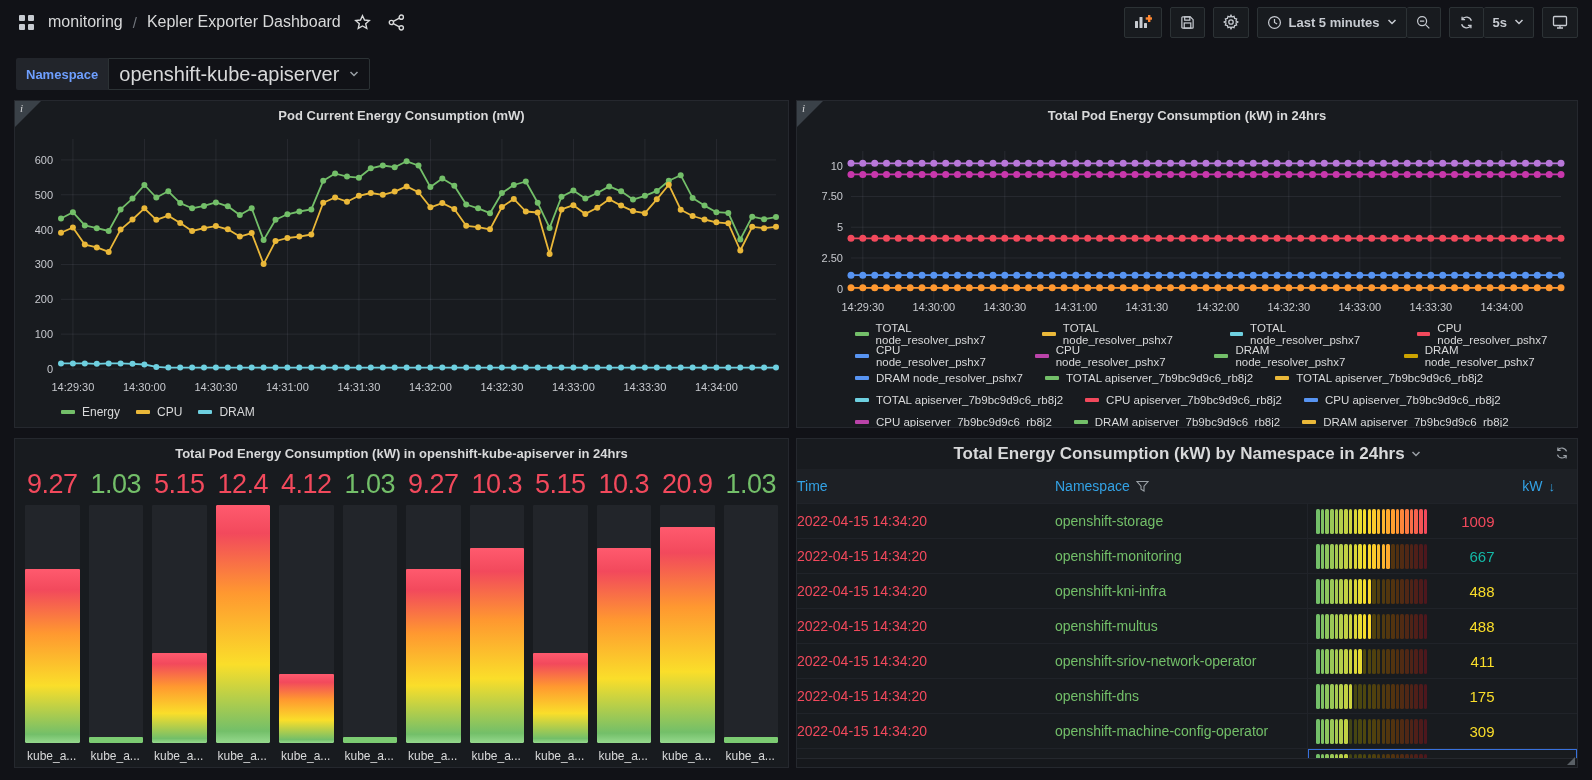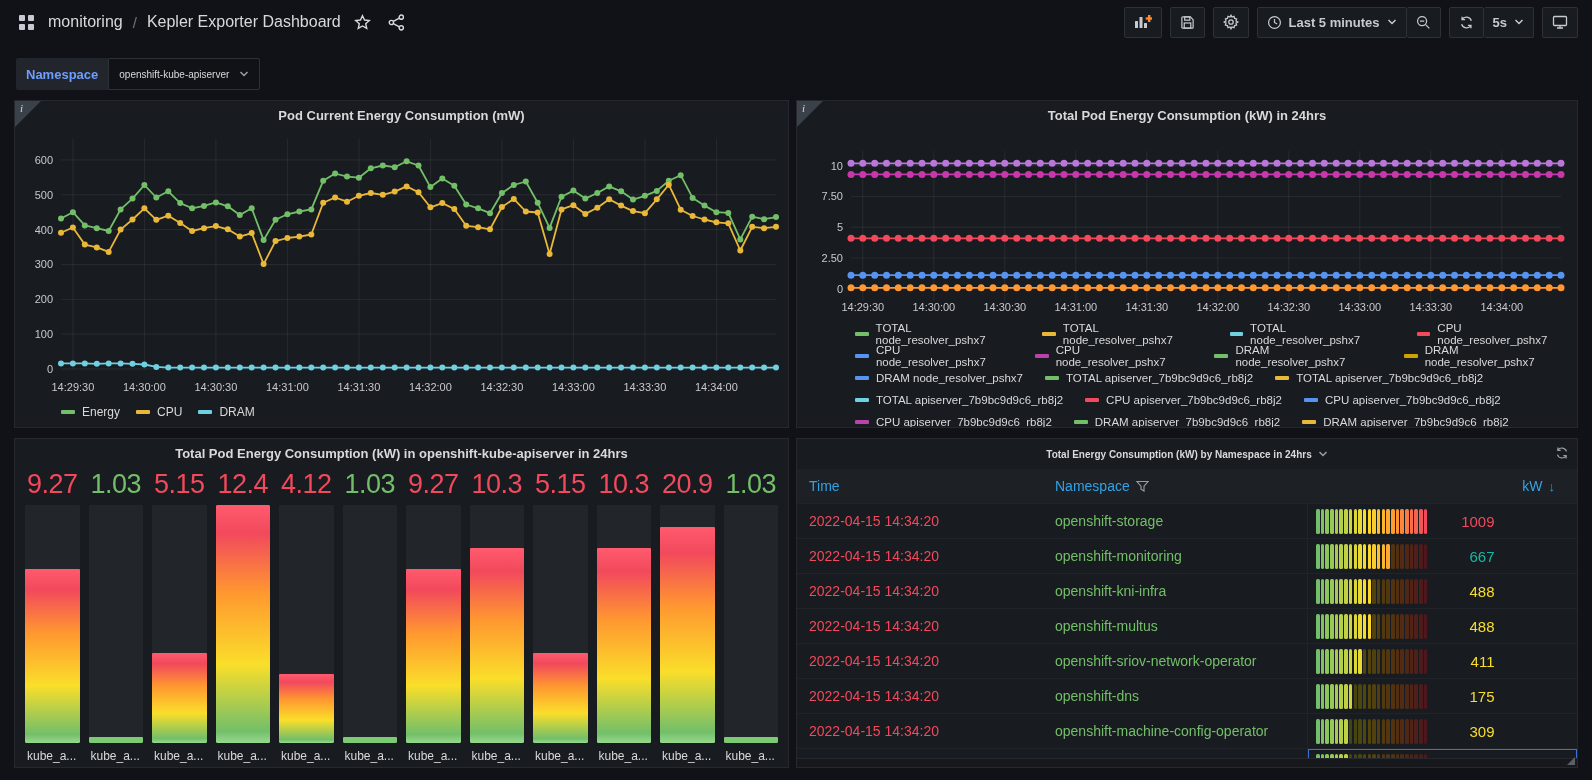--- a/index.html
+++ b/index.html
@@ -12,21 +12,21 @@
   .crumb-sep{color:#71757c;font-size:15px;}
   .nav-icon{display:flex;align-items:center;justify-content:center;width:24px;height:24px;color:#c7cbd1;cursor:pointer;}
   .nav-right{margin-left:auto;display:flex;align-items:center;gap:8px;}
   .btn{display:flex;align-items:center;gap:7px;height:31px;padding:0 9px;background:#181b1f;border:1px solid #2c3235;border-radius:2px;color:#c7cbd1;font-size:13px;font-weight:600;cursor:pointer;box-sizing:border-box;}
   .btn-group{display:flex;}
   .btn-group .btn+.btn{border-left:none;}
   
   .variables{position:absolute;top:58px;left:16px;display:flex;gap:18px;}
   .variable{display:flex;align-items:stretch;height:32px;}
   .var-label{display:flex;align-items:center;padding:0 10px;background:#22252b;color:#6e9fff;font-size:13px;font-weight:600;border-radius:2px 0 0 2px;cursor:pointer;}
-  .var-value{display:flex;align-items:center;gap:10px;padding:0 10px;background:#111217;border:1px solid #2c3235;color:#d8d9da;font-size:10px;border-radius:0 2px 2px 0;cursor:pointer;}
+  .var-value{display:flex;align-items:center;gap:10px;padding:0 10px;background:#111217;border:1px solid #2c3235;color:#d8d9da;font-size:20px;border-radius:0 2px 2px 0;cursor:pointer;}
   
   .panel{position:absolute;background:#181b1f;border:1px solid #25282e;box-sizing:border-box;overflow:hidden;}
   #p1{left:14px;top:100px;width:775px;height:328px;}
   #p2{left:796px;top:100px;width:782px;height:328px;}
   #p3{left:14px;top:438px;width:775px;height:330px;}
   #p4{left:796px;top:438px;width:782px;height:330px;}
   .panel-title{position:absolute;top:0;left:0;right:0;height:28px;display:flex;align-items:center;justify-content:center;gap:6px;font-size:13px;font-weight:700;color:#d8d9da;cursor:pointer;}
   .info-corner{position:absolute;top:0;left:0;width:26px;height:26px;background:#3a4148;clip-path:polygon(0 0,100% 0,0 100%);z-index:3;cursor:pointer;}
   .info-corner span{position:absolute;top:1px;left:5px;font-size:11px;font-style:italic;font-family:"Liberation Serif",serif;color:#d8d9da;}
   
@@ -36,27 +36,27 @@
   .legend-p2{position:absolute;left:58px;top:222px;right:6px;}
   .legend-row{display:flex;gap:22px;height:22px;align-items:center;}
   
   .p3-cols{position:absolute;top:30px;left:10px;right:10px;bottom:4px;display:flex;gap:9px;}
   .bar-col{flex:1;display:flex;flex-direction:column;min-width:0;}
   .bar-val{height:36px;font-size:27px;font-weight:500;text-align:center;letter-spacing:-0.5px;}
   .bar-track{flex:1;background:#22252a;border-radius:1px;position:relative;overflow:hidden;}
   .bar-fill{position:absolute;left:0;right:0;bottom:0;border-radius:1px;}
   .bar-label{height:20px;display:flex;align-items:flex-end;font-size:12px;color:#d8d9da;padding-left:2px;}
   
-  .p4-titlebar{position:absolute;top:0;left:0;right:0;height:30px;display:flex;align-items:center;justify-content:center;gap:6px;font-size:10px;font-weight:700;cursor:pointer;}
+  .p4-titlebar{position:absolute;top:0;left:0;right:0;height:30px;display:flex;align-items:center;justify-content:center;gap:6px;font-size:17px;font-weight:700;cursor:pointer;}
   .p4-refresh{position:absolute;right:8px;top:7px;color:#9aa0a6;cursor:pointer;}
   .p4-table{position:absolute;top:30px;left:0;right:0;height:292px;overflow:hidden;}
   .p4-row{display:grid;grid-template-columns:258px 252px 1fr;height:34px;align-items:center;border-top:1px solid #202329;font-size:14px;}
   .p4-header{background:#1d2025;border-top:none;font-weight:500;}
   .p4-header .hcell{color:#33a2e5;display:flex;align-items:center;gap:6px;cursor:pointer;}
-  .cell-pad{padding-left:12px;}
+  .cell-pad{}
   .kw-cell{display:flex;align-items:center;height:100%;box-sizing:border-box;border-left:1px solid #202329;}
   .hcell.kw-h{justify-content:flex-end;padding-right:22px;}
   .lcd{display:flex;align-items:center;gap:0;margin-left:8px;}
   .lcd i{display:block;width:3.5px;height:25px;border-radius:1.5px;margin-right:1.2px;}
   .kw-val{margin-left:14px;width:52px;text-align:right;font-size:15px;}
   .row-focus{box-shadow:inset 0 0 0 1px #3871dc;}
   .p4-footer{position:absolute;bottom:0;left:0;right:0;height:8px;background:#16181c;border-top:1px solid #25282e;}
   .resize-corner{position:absolute;right:2px;bottom:2px;width:0;height:0;border-style:solid;border-width:0 0 8px 8px;border-color:transparent transparent #5a6066 transparent;}
   .time-cell{color:#f2495c;}
   .ns-cell{color:#73bf69;}

